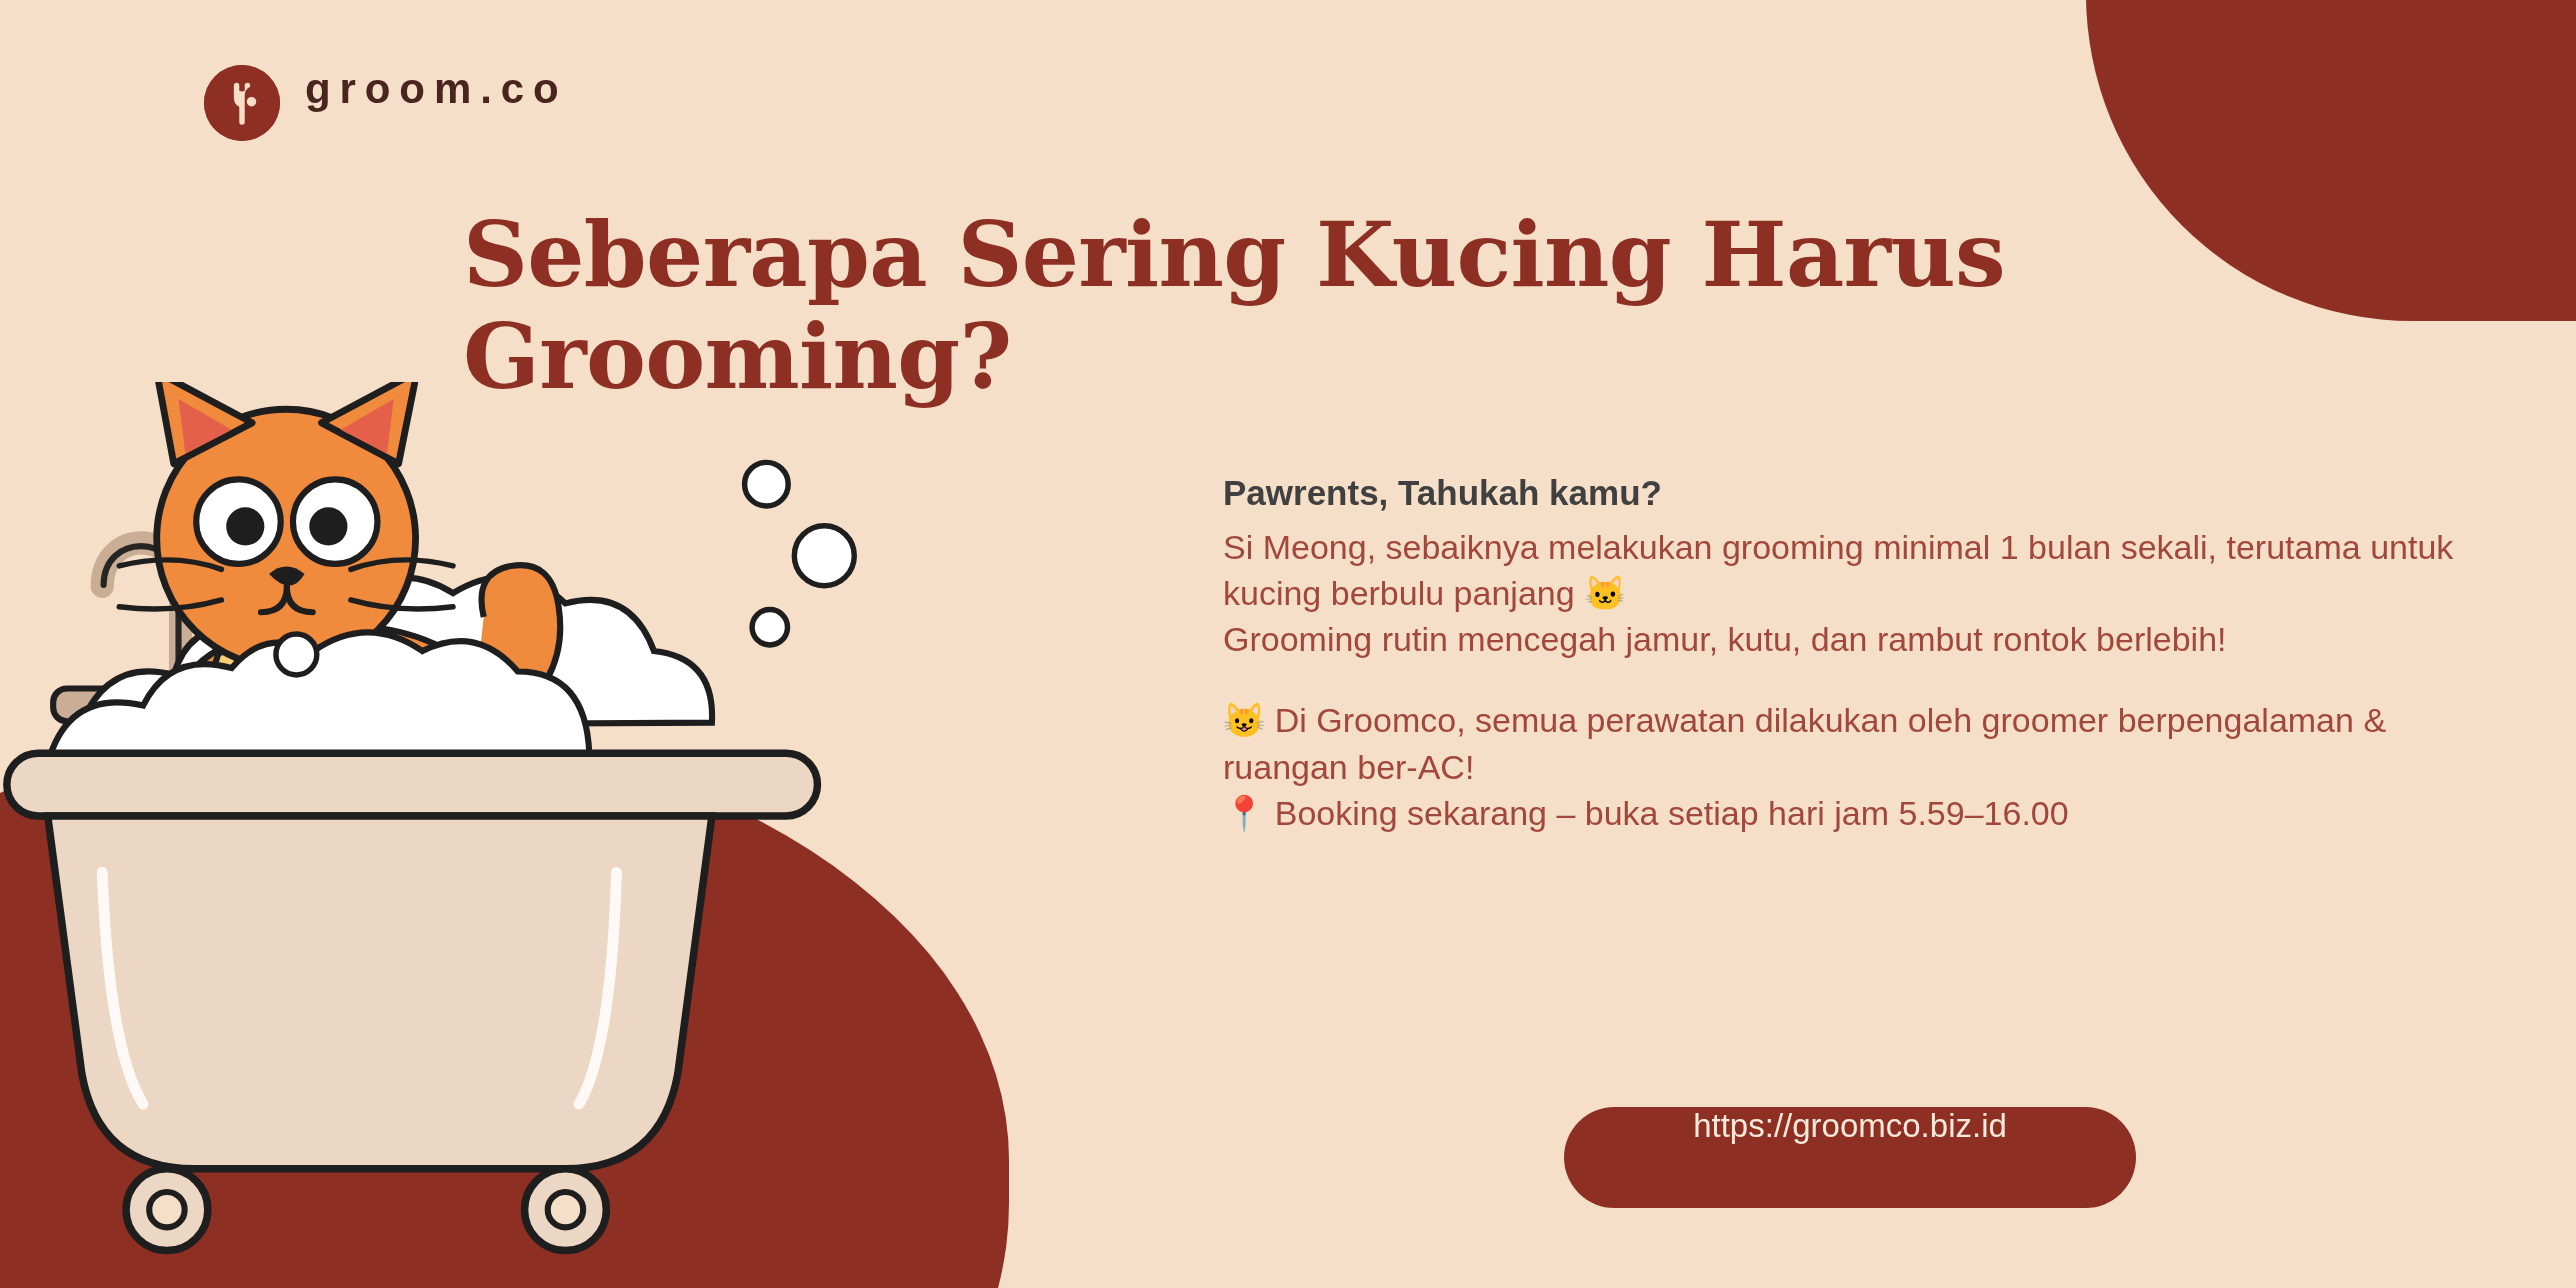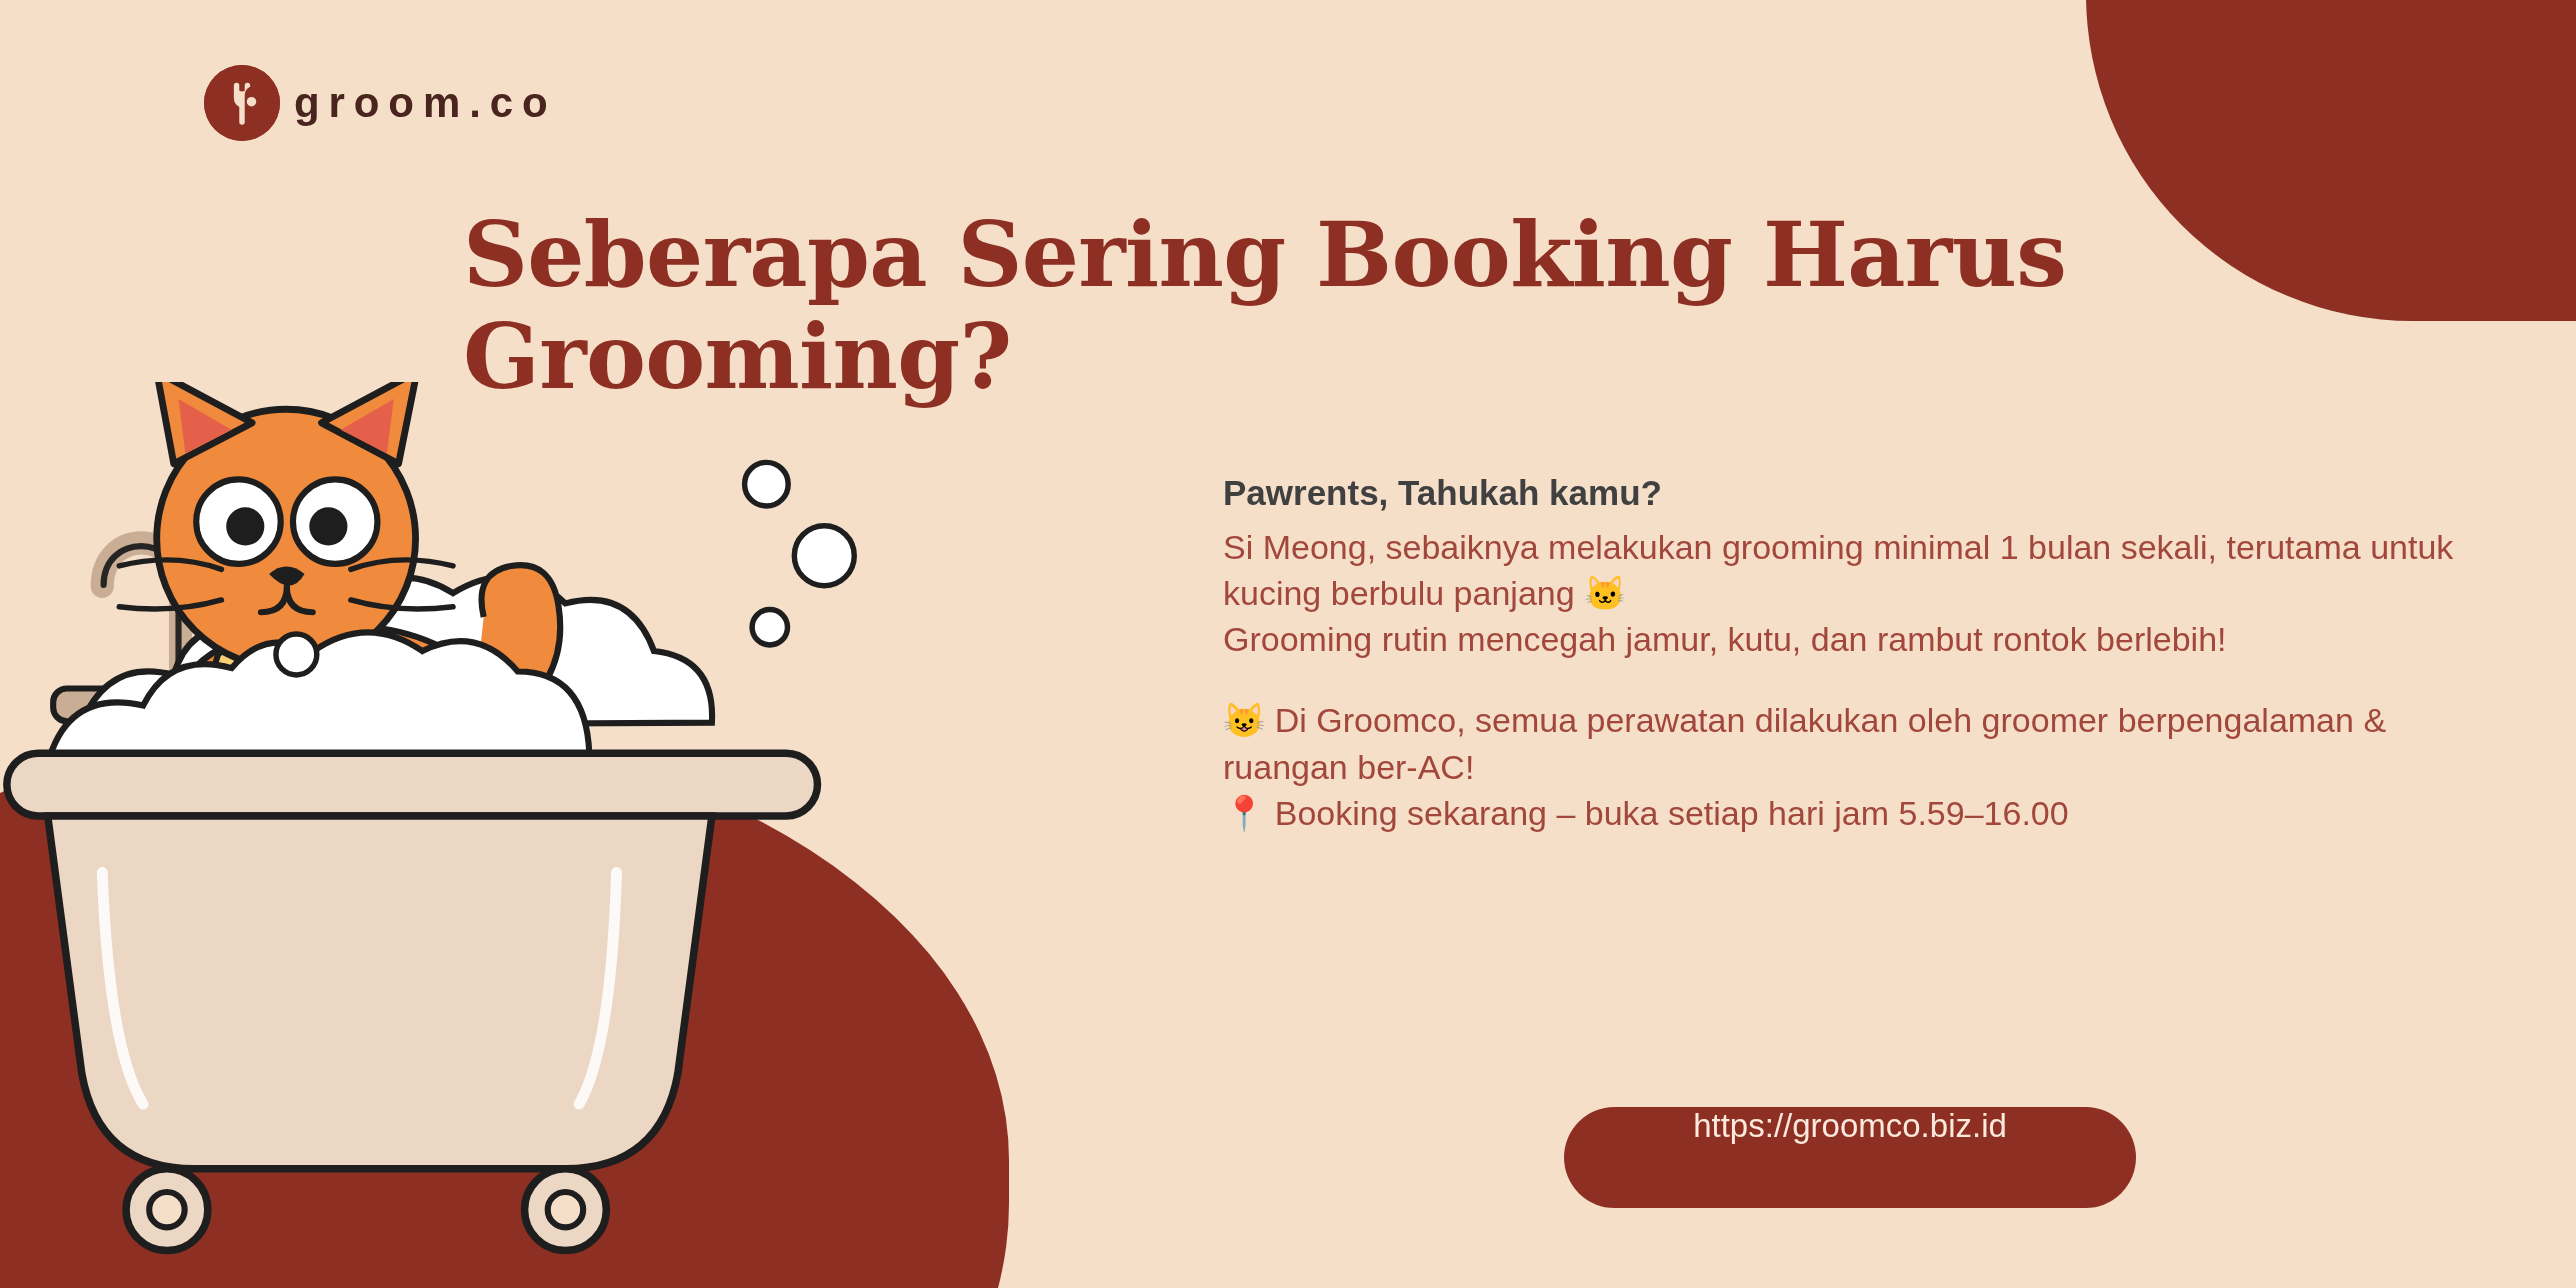--- a/index.html
+++ b/index.html
@@ -29,21 +29,21 @@
     left:-286px; bottom:-354px;
     width:1295px; height:920px;
     background:#8E2F23;
     border-radius:50% 55% 48% 52% / 52% 50% 50% 48%;
   }
 
   
   .logo-wrap {
     position:absolute;
     left:204px; top:65px;
-    display:flex; align-items:center; gap:14px;
+    display:flex; align-items:flex-start; gap:25px;
     z-index:6;
   }
   .logo-mark {
     width:76px; height:76px;
     background:#8E2F23;
     border-radius:50%;
     position:relative;
     flex:none;
   }
   .logo-mark svg { position:absolute; left:0; top:0; }
@@ -125,21 +125,21 @@
     <div class="logo-mark">
       <svg width="76" height="76" viewBox="0 0 112 112">
         <circle cx="56" cy="56" r="56" fill="#8E2F23"></circle>
         <path d="M44 30 L44 48 Q44 58 52 62 L52 84 Q52 88 56 88 Q60 88 60 84 L60 44 Q60 36 68 32 L68 30 Q68 26 64 26 Q60 26 60 30 L60 38 Q56 40 52 38 L52 30 Q52 26 48 26 Q44 26 44 30 Z" fill="#F6DFC9"></path>
         <circle cx="70" cy="54" r="7" fill="#F6DFC9"></circle>
       </svg>
     </div>
     <div class="logo-text">groom.co</div>
   </div>
 
-  <h1 class="headline">Seberapa Sering Booking Harus Grooming?</h1>
+  <h1 class="headline">Seberapa Sering Kucing Harus Grooming?</h1>
 
   <div class="illustration">
     <svg width="1199" height="906" viewBox="0 0 1760 1330">
 
       <g>
         <path d="M150 300 C150 215 265 215 265 300 L265 470" fill="none" stroke="#C9AD95" stroke-width="34" stroke-linecap="round"></path>
         <path d="M150 300 C150 215 265 215 265 300 L265 470" fill="none" stroke="#2B2B2B" stroke-width="10" stroke-opacity="0.0"></path>
         <rect x="78" y="450" width="120" height="48" rx="20" fill="#C9AD95" stroke="#1E1E1E" stroke-width="9"></rect>
         <path d="M152 298 C152 222 262 222 262 298 L262 462" fill="none" stroke="#1E1E1E" stroke-width="9" stroke-linecap="round" opacity="0.95"></path>
       </g>

